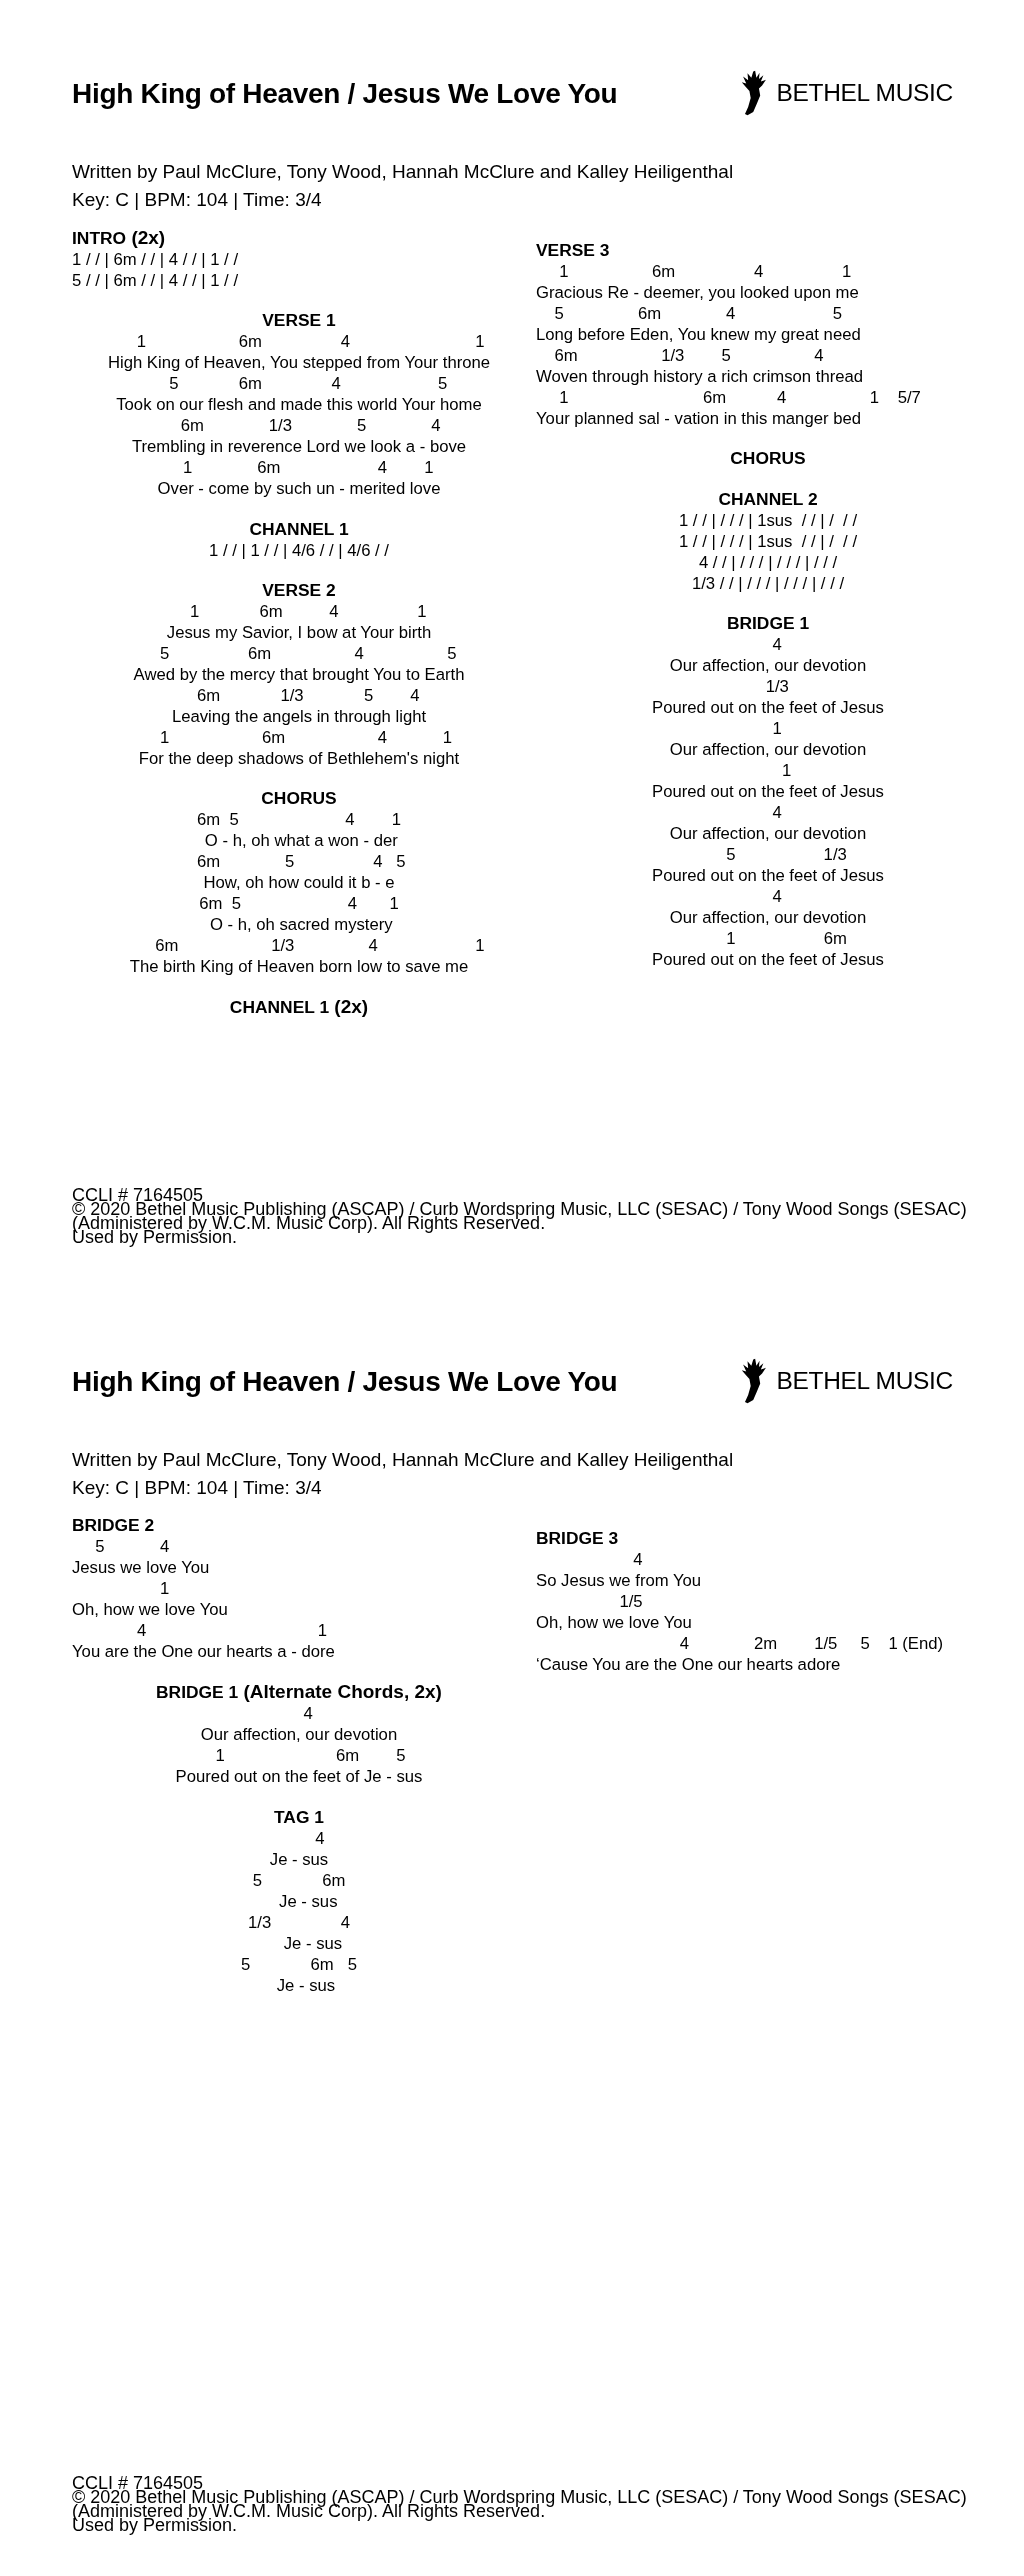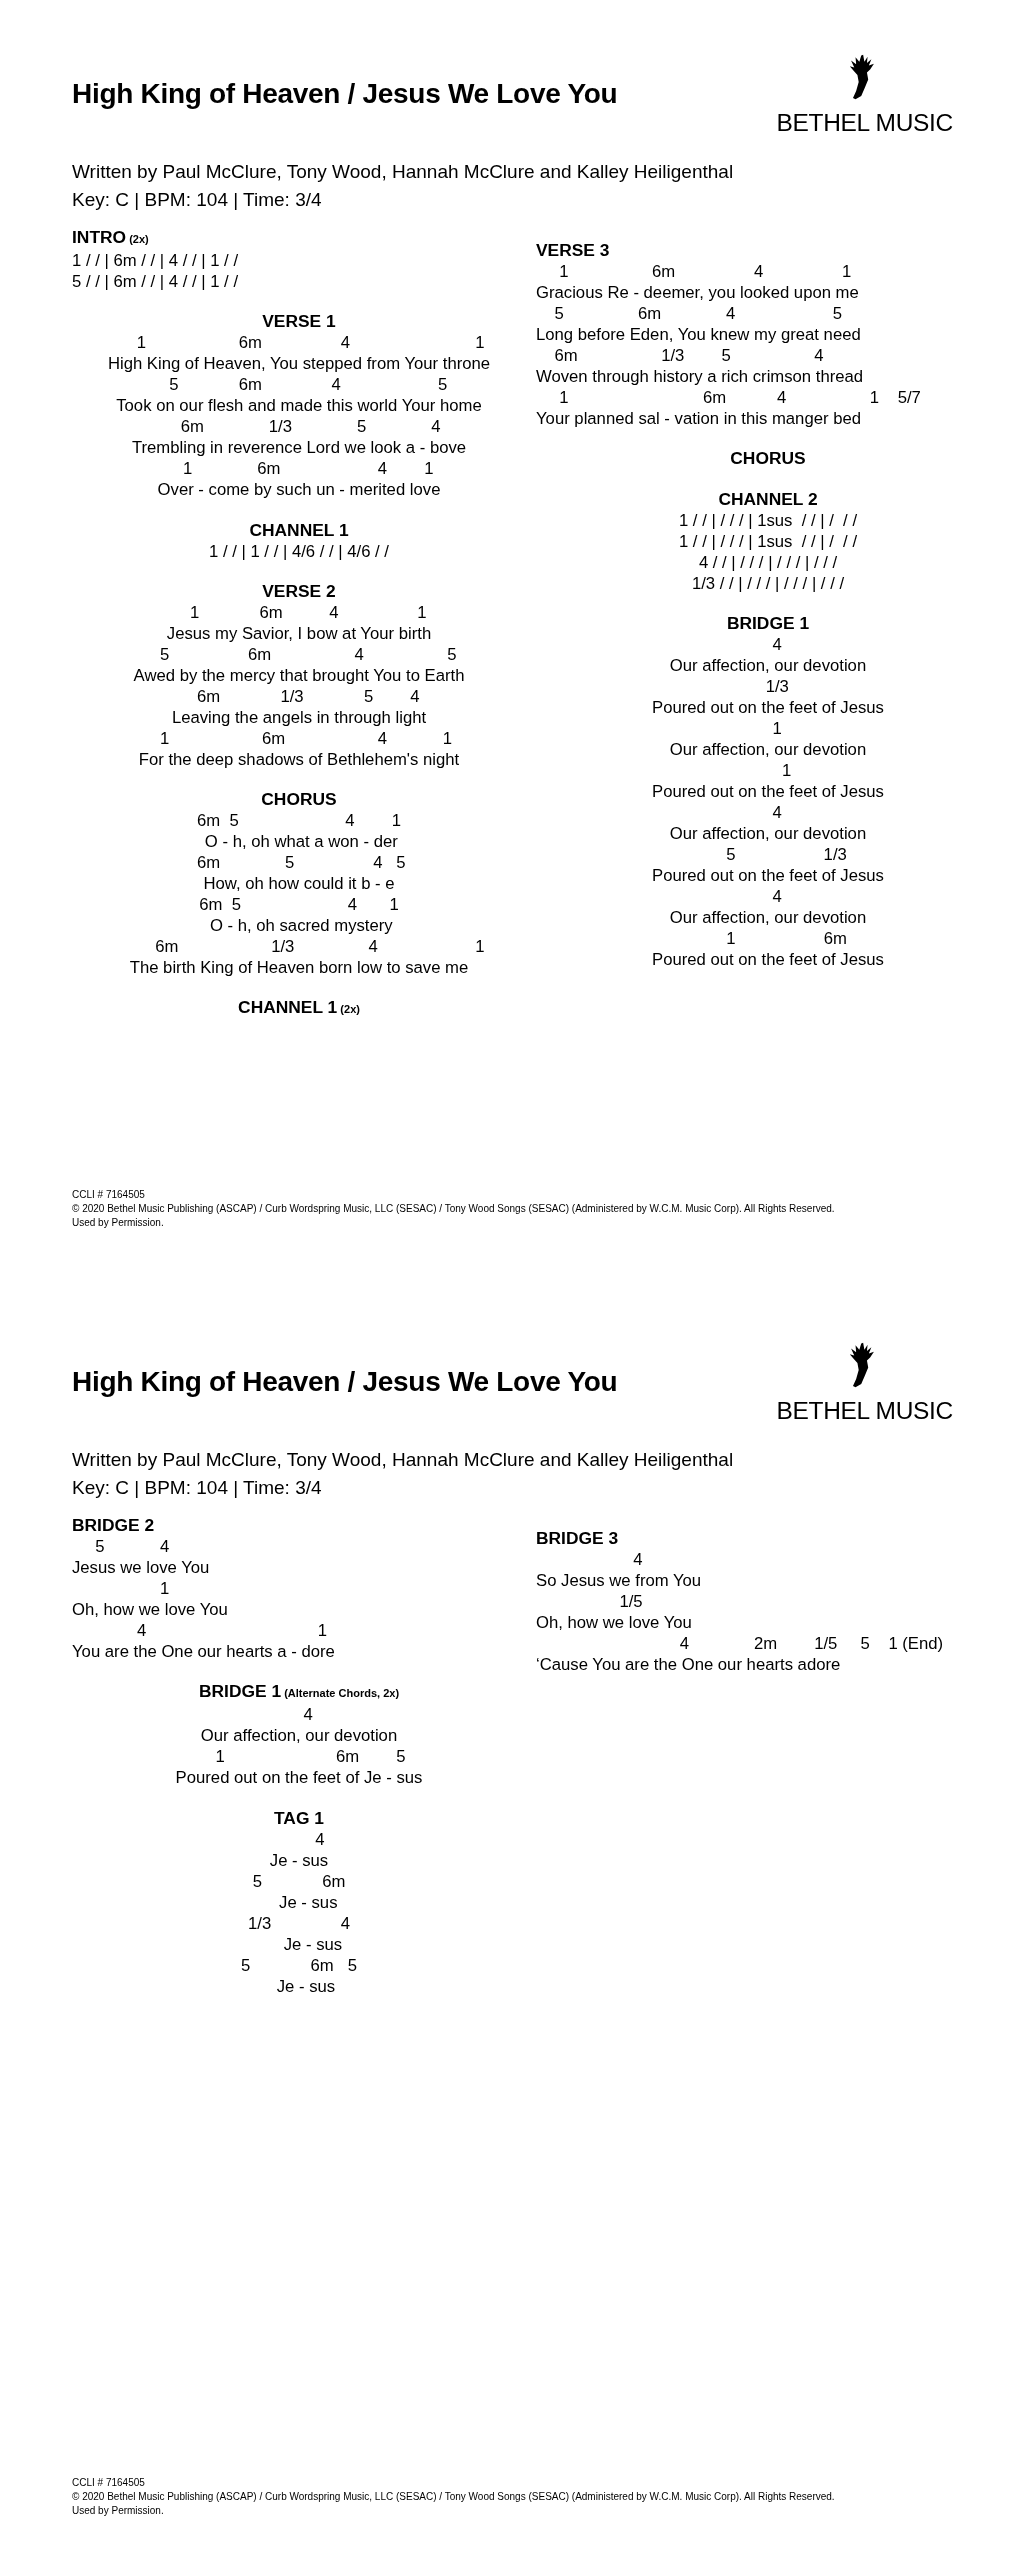--- a/index.html
+++ b/index.html
@@ -3,31 +3,31 @@
 <meta charset="utf-8">
 <style>
   html,body{margin:0;padding:0;background:#ffffff;}
   body{width:1025px;font-family:"Liberation Sans",sans-serif;color:#000;}
   .page{position:relative;width:1025px;height:1288px;background:#fff;overflow:hidden;}
   .song-title{
     position:absolute;left:72px;top:50px;width:650px;
     font-size:28px;font-weight:bold;line-height:50px;letter-spacing:-0.3px;
   }
   .byline-block{position:absolute;left:72px;top:158px;font-size:19px;line-height:28px;}
-  .logo{position:absolute;top:54px;right:72px;display:flex;align-items:center;flex-direction:column;}
+  .logo{position:absolute;top:70px;right:72px;display:flex;align-items:flex-end;}
   .deer{width:33px;height:46px;margin-right:5.2px;}
   .wordmark{font-size:24.5px;line-height:46px;letter-spacing:-0.3px;}
   .col{position:absolute;top:227px;}
   .col-left{left:72px;width:454px;}
   .col-right{left:536px;width:464px;margin-top:13px;}
   .song-section + .song-section{margin-top:19.3px;text-align:center;}
   .sec-heading{font-size:17.4px;font-weight:bold;line-height:21px;white-space:pre;}
-  .sec-annotation{font-size:11px;font-weight:bold;}
+  .sec-annotation{font-size:19px;font-weight:bold;}
   .chart-line,.chord-line,.lyric-line{font-size:16.7px;line-height:21px;white-space:pre;}
-  .page-footer{position:absolute;left:72px;top:1188px;width:927px;font-size:10px;line-height:14px;}
+  .page-footer{position:absolute;left:72px;top:1188px;width:927px;font-size:18px;line-height:14px;}
 </style>
 </head>
 <body>
 
 <div class="page">
   <h1 class="song-title">High King of Heaven / Jesus We Love You</h1>
   <div class="logo">
     <svg class="deer" viewBox="0 0 52 72" xmlns="http://www.w3.org/2000/svg">
       <path fill="#000" d="M27 1 L29 12 L34 4 L33 14 L40 8 L36 18 L44 15 L38 24 L33 29 L35 40 L30 52 L24 66 L15 71 L11 69 L16 58 L20 44 L18 33 L12 26 L6 19 L13 21 L8 10 L16 16 L15 5 L21 12 L24 2 Z"></path>
     </svg>

